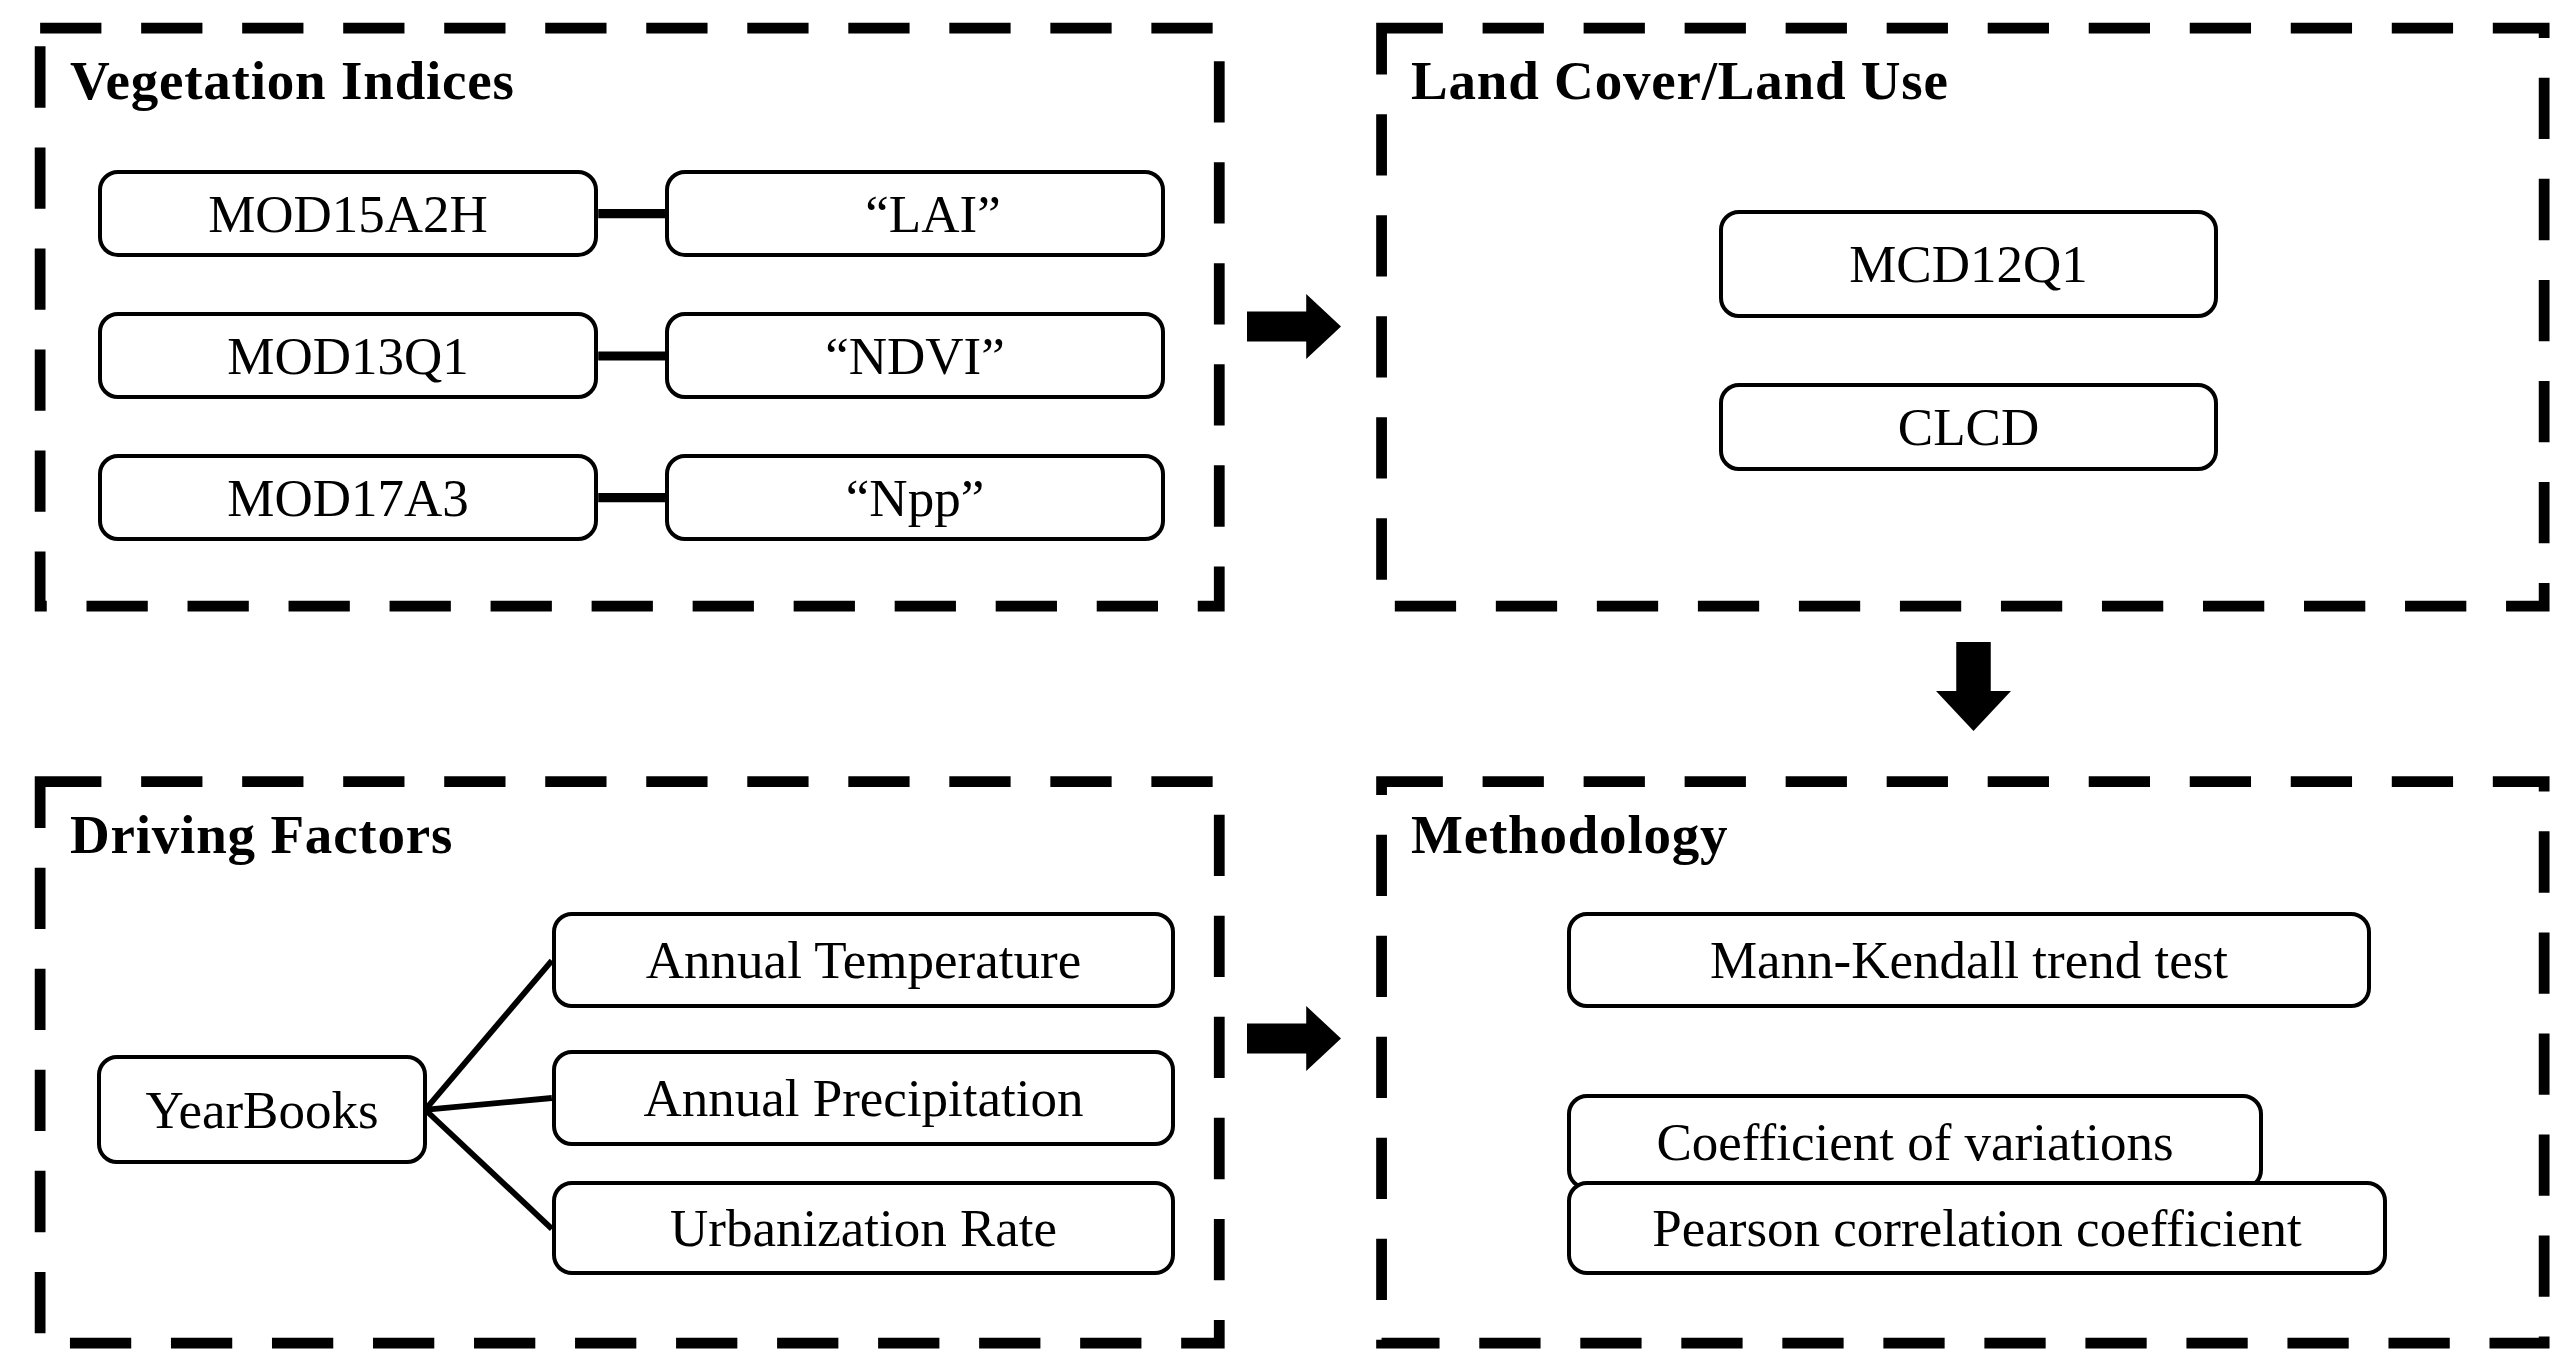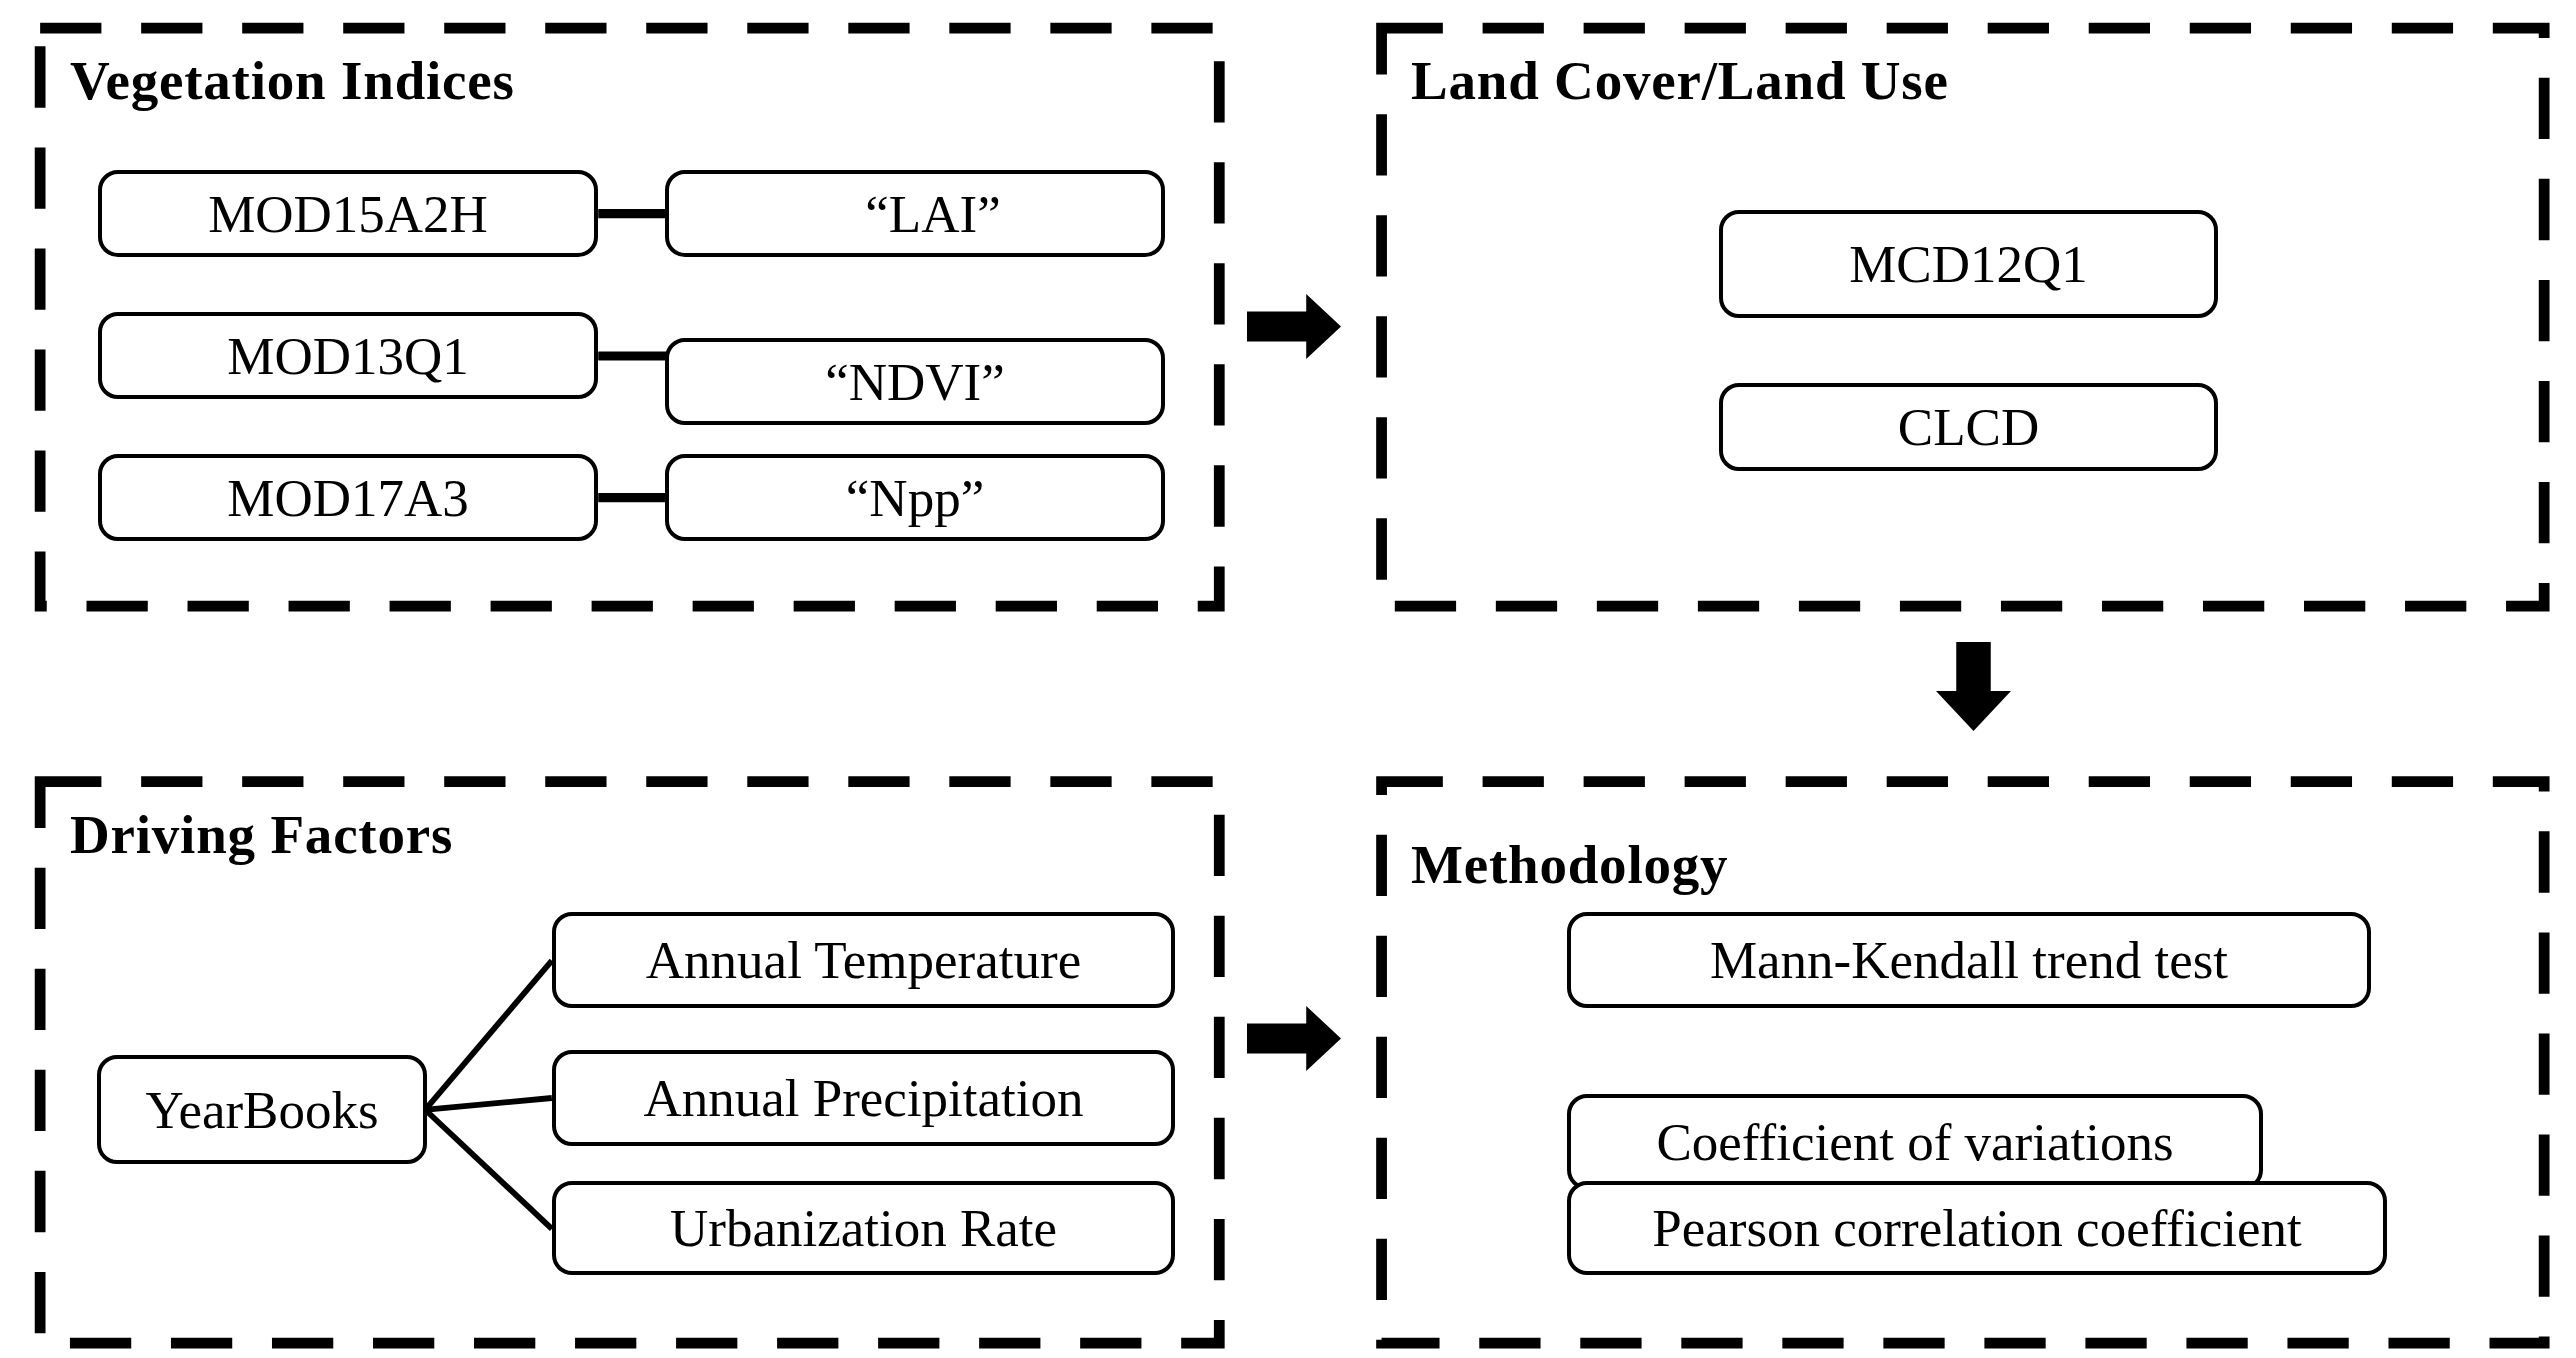--- a/index.html
+++ b/index.html
@@ -70,38 +70,38 @@
     <line x1="515" y1="1340" x2="666" y2="1326" stroke="#000" stroke-width="7"></line>
     <line x1="515" y1="1342" x2="666" y2="1484" stroke="#000" stroke-width="7"></line>
   </svg>
 
   <div class="panel-title" style="left:70px; top:51px;">Vegetation Indices</div>
 
   <div class="node" style="left:98px; top:170px; width:500px; height:87px;">MOD15A2H</div>
   <div class="node" style="left:665px; top:170px; width:500px; height:87px;padding-left:36px;">“LAI”</div>
 
   <div class="node" style="left:98px; top:312px; width:500px; height:87px;">MOD13Q1</div>
-  <div class="node" style="left:665px; top:312px; width:500px; height:87px;margin-top:26px;">“NDVI”</div>
+  <div class="node" style="left:665px; top:312px; width:500px; height:87px;">“NDVI”</div>
 
   <div class="node" style="left:98px; top:454px; width:500px; height:87px;">MOD17A3</div>
   <div class="node" style="left:665px; top:454px; width:500px; height:87px;">“Npp”</div>
 
   <div class="panel-title" style="left:1411px; top:51px;">Land Cover/Land Use</div>
 
   <div class="node" style="left:1719px; top:210px; width:499px; height:108px;">MCD12Q1</div>
   <div class="node" style="left:1719px; top:383px; width:499px; height:88px;">CLCD</div>
 
   <div class="panel-title" style="left:70px; top:805px;">Driving Factors</div>
 
   <div class="node" style="left:97px; top:1055px; width:330px; height:109px;">YearBooks</div>
   <div class="node" style="left:552px; top:912px; width:623px; height:96px;">Annual Temperature</div>
   <div class="node" style="left:552px; top:1050px; width:623px; height:96px;">Annual Precipitation</div>
   <div class="node" style="left:552px; top:1181px; width:623px; height:94px;">Urbanization Rate</div>
 
-  <div class="panel-title" style="left:1411px; top:805px;margin-top:30px;">Methodology</div>
+  <div class="panel-title" style="left:1411px; top:805px;">Methodology</div>
 
   <div class="node" style="left:1567px; top:912px; width:804px; height:96px;">Mann-Kendall trend test</div>
   <div class="node" style="left:1567px; top:1094px; width:696px; height:96px;">Coefficient of variations</div>
   <div class="node" style="left:1567px; top:1181px; width:820px; height:94px;">Pearson correlation coefficient</div>
 
   <div class="arrow arrow-right" style="left:1247px; top:294px;"></div>
   <div class="arrow arrow-down" style="left:1936px; top:642px;"></div>
   <div class="arrow arrow-right" style="left:1247px; top:1006px;"></div>
 
 </div>

